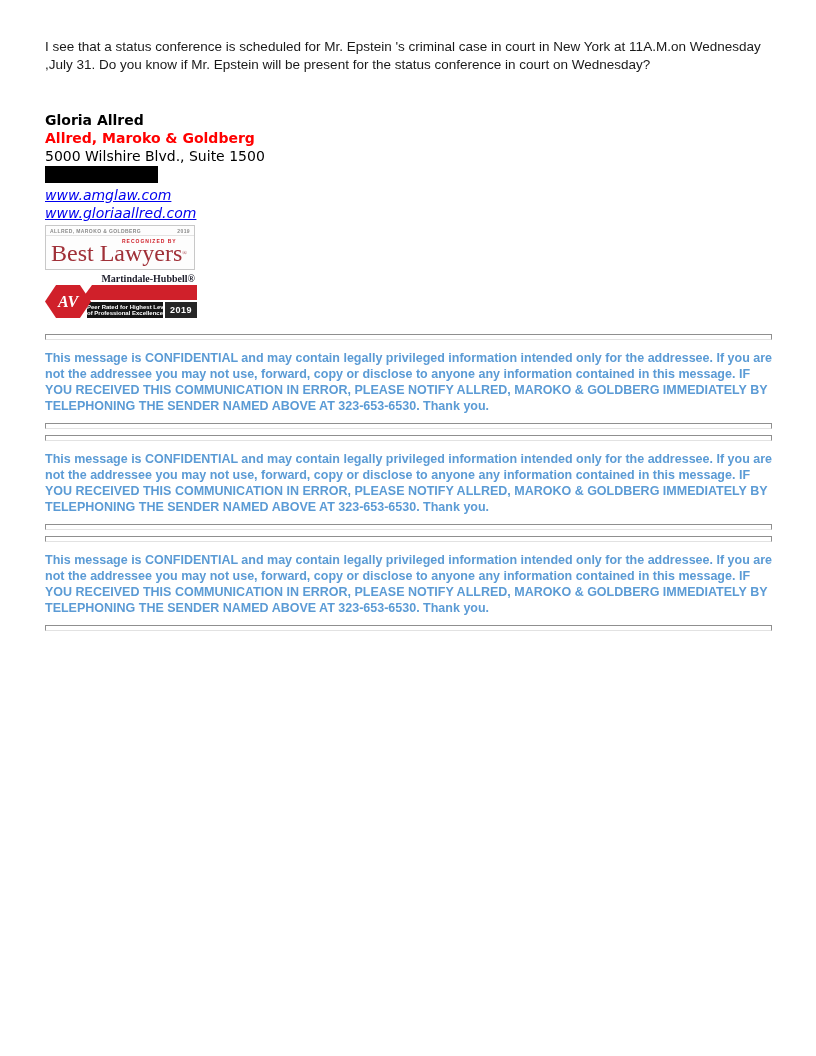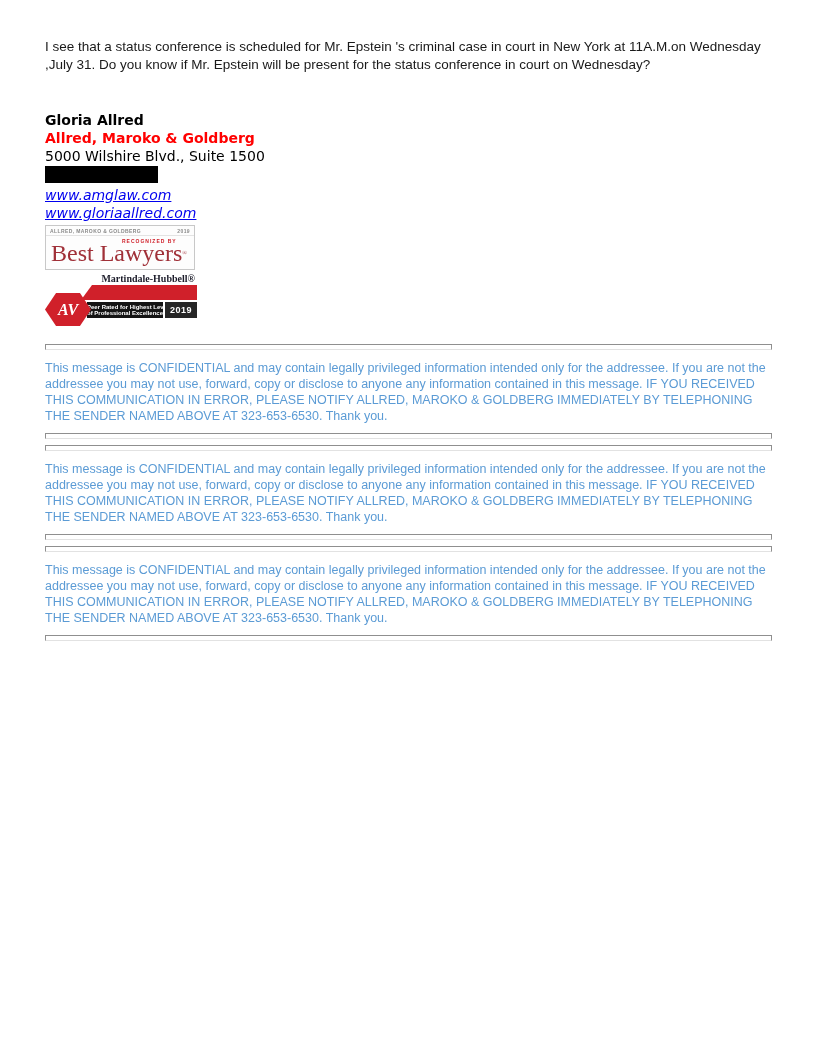--- a/index.html
+++ b/index.html
@@ -76,32 +76,32 @@
     background:#141414;color:#fff;
     display:flex;flex-direction:column;justify-content:center;
     font-size:6px;line-height:6.5px;font-weight:bold;text-align:center;white-space:nowrap;
   }
   .av-year{
     position:absolute;left:120px;top:17px;width:32px;height:16px;
     background:#262626;color:#fff;display:flex;align-items:center;justify-content:center;
     font-size:9px;font-weight:bold;letter-spacing:.5px;
   }
   .av-hex{
-    position:absolute;left:0;top:8px;width:46px;height:33px;
+    position:absolute;left:0;top:0;width:46px;height:33px;
     background:var(--badge-red);
     clip-path:polygon(24% 0,76% 0,100% 50%,76% 100%,24% 100%,0 50%);
     display:flex;align-items:center;justify-content:center;z-index:2;
   }
   .av-hex span{
     color:#fff;font-family:"Liberation Serif", serif;font-style:italic;
     font-size:16px;font-weight:bold;letter-spacing:0px;
   }
 
   
-  .rules{margin-top:26px;}
+  .rules{margin-top:16px;font-weight:bold;}
   .rule{
     height:6px;background:#fff;
     border:1px solid var(--rule-dark);
     border-bottom-color:var(--rule-light);
   }
   .disclaimer-section{margin:0;}
   .disclaimer-section + .disclaimer-section{margin-top:6px;}
   .disclaimer{
     margin:10px 0 9px 0;
     color:var(--disclaimer-blue);

